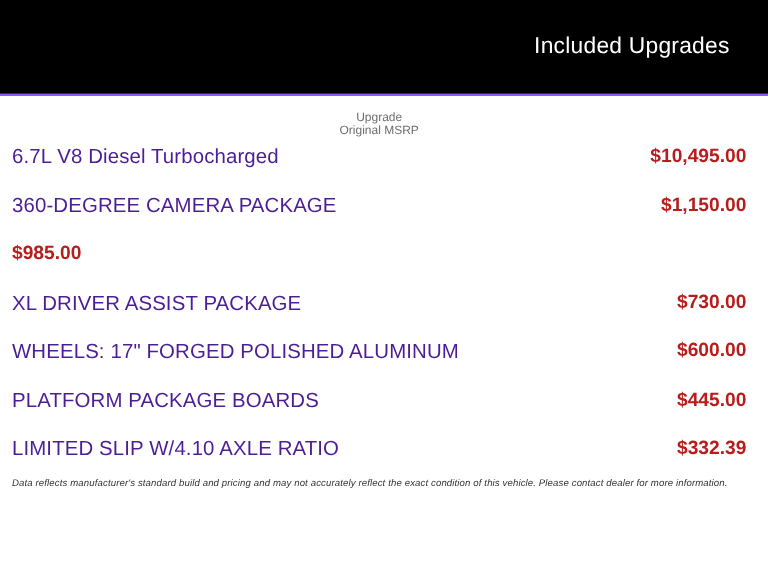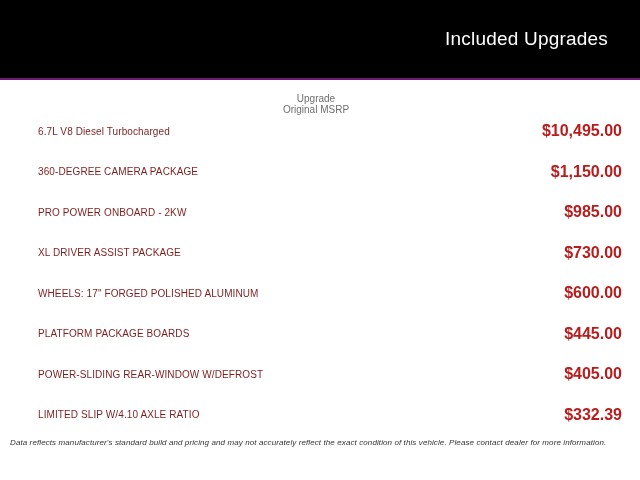--- a/index.html
+++ b/index.html
@@ -7,21 +7,21 @@
     width: 640px; height: 480px;
     background: #ffffff;
     font-family: "Liberation Sans", sans-serif;
     overflow: hidden;
   }
   .page { width: 640px; height: 480px; position: relative; background: #ffffff; }
 
   .header {
     height: 80px;
     background: #000000;
-    border-bottom: 2px solid #701a75;
+    border-bottom: 2px solid #8b5cf6;
     display: flex;
     align-items: center;
     justify-content: flex-end;
     padding-right: 32px;
   }
   .header-title {
     color: #ffffff;
     font-size: 19px;
     font-weight: 400;
     letter-spacing: 0.2px;
@@ -40,25 +40,24 @@
     flex-direction: column;
   }
 
   .row {
     height: 40.5px;
     display: flex;
     align-items: center;
     justify-content: space-between;
   }
   .row-name {
-    font-size: 10px;
-    color: #7f1d1d;
+    font-size: 17px;
+    color: #4c1d95;
     letter-spacing: 0.1px;
     white-space: nowrap;
-    margin-left: 28px;
   }
   .row-price {
     font-size: 16px;
     font-weight: 700;
     color: #b91c1c;
     white-space: nowrap;
   }
 
   .disclaimer {
     margin-top: 3px;
@@ -90,43 +89,38 @@
     <span class="row-name">6.7L V8 Diesel Turbocharged</span>
     <span class="row-price">$10,495.00</span>
   </div>
 
   <div class="row">
     <span class="row-name">360-DEGREE CAMERA PACKAGE</span>
     <span class="row-price">$1,150.00</span>
   </div>
 
   <div class="row">
-    <span class="row-name">PRO POWER ONBOARD - 2KW</span>
     <span class="row-price">$985.00</span>
   </div>
 
   <div class="row">
     <span class="row-name">XL DRIVER ASSIST PACKAGE</span>
     <span class="row-price">$730.00</span>
   </div>
 
   <div class="row">
     <span class="row-name">WHEELS: 17" FORGED POLISHED ALUMINUM</span>
     <span class="row-price">$600.00</span>
   </div>
 
   <div class="row">
     <span class="row-name">PLATFORM PACKAGE BOARDS</span>
     <span class="row-price">$445.00</span>
   </div>
 
-  <div class="row">
-    <span class="row-name">POWER-SLIDING REAR-WINDOW W/DEFROST</span>
-    <span class="row-price">$405.00</span>
-  </div>
 
   <div class="row">
     <span class="row-name">LIMITED SLIP W/4.10 AXLE RATIO</span>
     <span class="row-price">$332.39</span>
   </div>
 </div>
 
     <div class="disclaimer">Data reflects manufacturer's standard build and pricing and may not accurately reflect the exact condition of this vehicle. Please contact dealer for more information.</div>
   </div>
 

